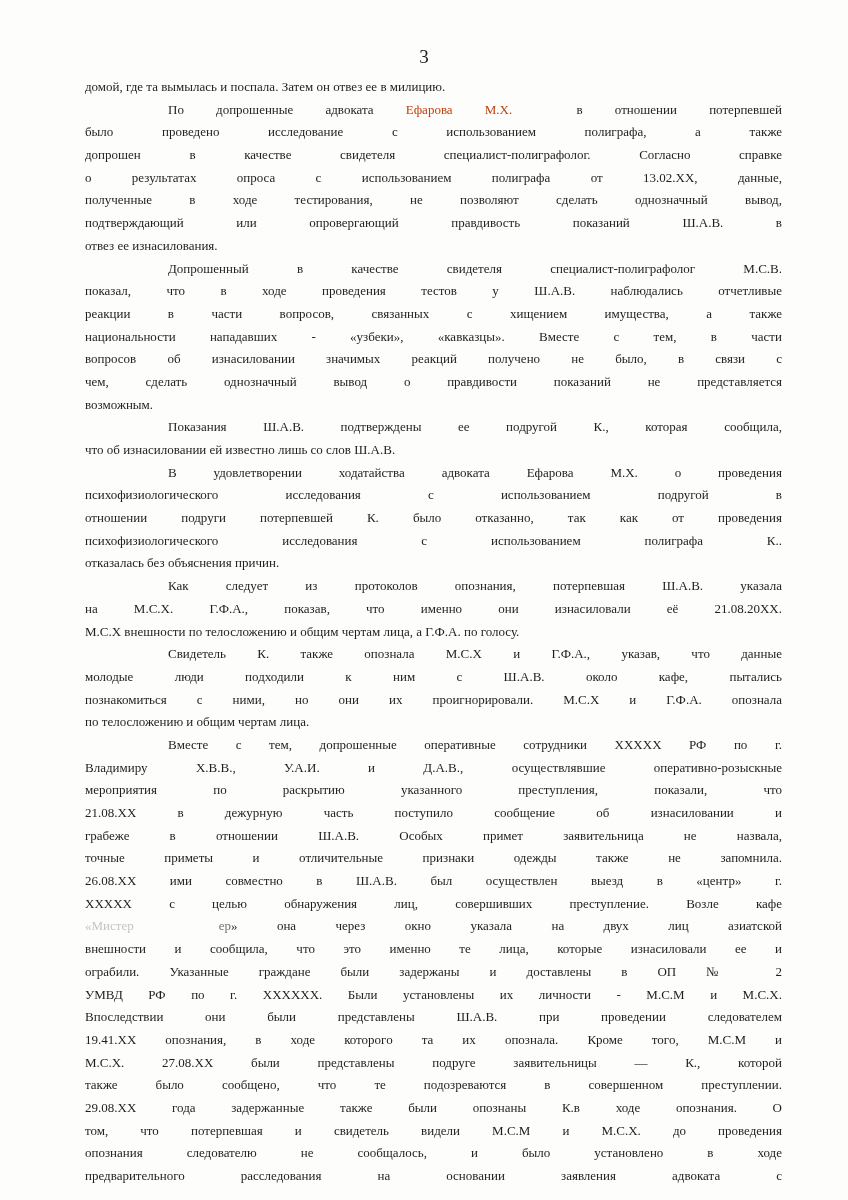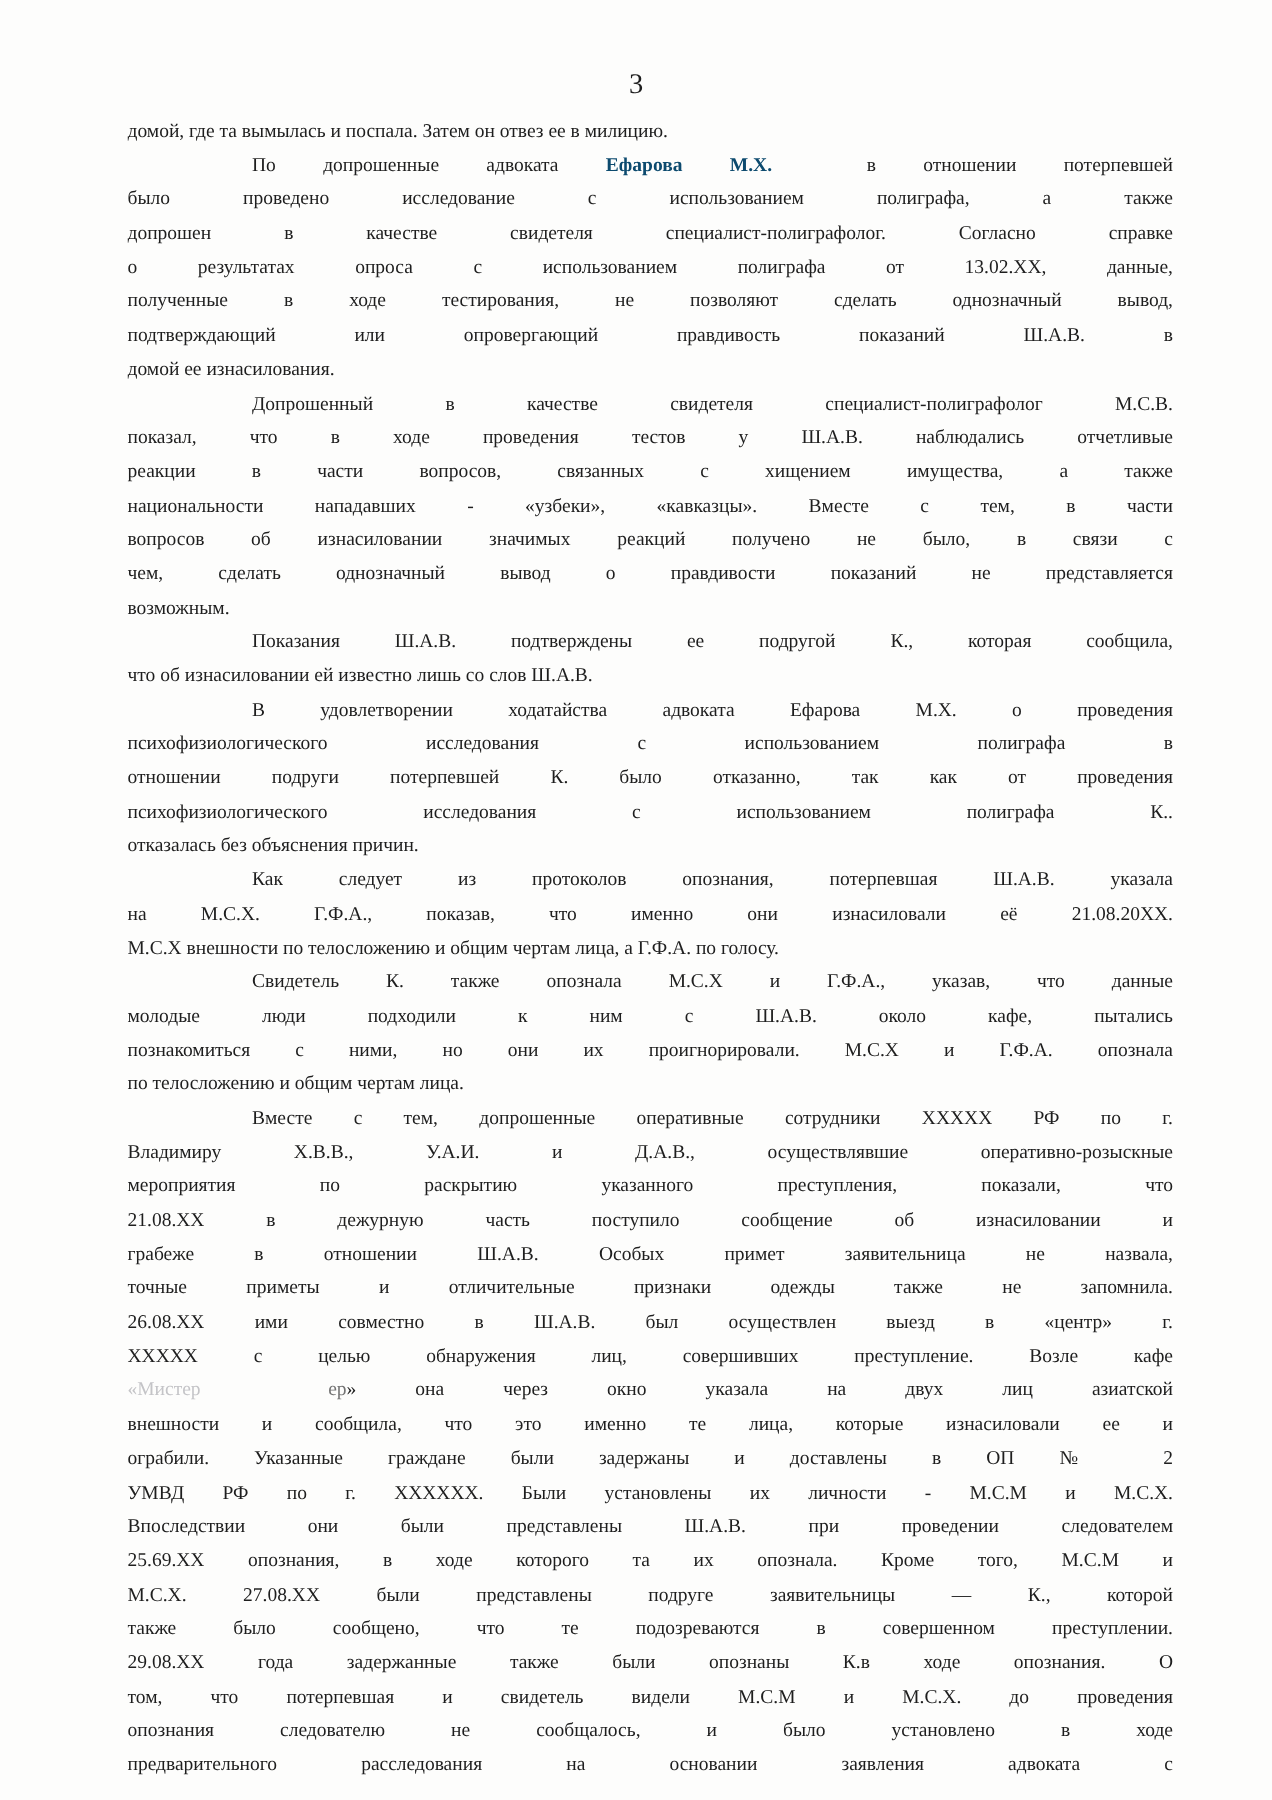--- a/index.html
+++ b/index.html
@@ -44,44 +44,44 @@
 </head>
 <body style="color: rgb(30, 30, 30); background: rgb(253, 253, 252);">
 
 <div class="page">
   <div class="page-number">3</div>
   <div class="doc">
       <div>
         <div class="line endline"><span>домой, где та вымылась и поспала. Затем он отвез ее в милицию.</span></div>
       </div>
       <div>
-        <div class="line indent"><span>По допрошенные адвоката </span><span class="faded" style="color: #0c4a6e; font-weight: bold;">Ефарова М.Х.</span><span>&nbsp; в отношении потерпевшей</span></div>
+        <div class="line indent"><span>По допрошенные адвоката </span><span class="faded" style="color: #c2410c;">Ефарова М.Х.</span><span>&nbsp; в отношении потерпевшей</span></div>
         <div class="line"><span>было проведено исследование с использованием полиграфа, а также</span></div>
         <div class="line"><span>допрошен в качестве свидетеля специалист-полиграфолог. Согласно справке</span></div>
         <div class="line"><span>о результатах опроса с использованием полиграфа от 13.02.ХХ, данные,</span></div>
         <div class="line"><span>полученные в ходе тестирования, не позволяют сделать однозначный вывод,</span></div>
         <div class="line"><span>подтверждающий или опровергающий правдивость показаний Ш.А.В. в</span></div>
-        <div class="line endline"><span>домой ее изнасилования.</span></div>
+        <div class="line endline"><span>отвез ее изнасилования.</span></div>
       </div>
       <div>
         <div class="line indent"><span>Допрошенный в качестве свидетеля специалист-полиграфолог М.С.В.</span></div>
         <div class="line"><span>показал, что в ходе проведения тестов у Ш.А.В. наблюдались отчетливые</span></div>
         <div class="line"><span>реакции в части вопросов, связанных с хищением имущества, а также</span></div>
         <div class="line"><span>национальности нападавших - «узбеки», «кавказцы». Вместе с тем, в части</span></div>
         <div class="line"><span>вопросов об изнасиловании значимых реакций получено не было, в связи с</span></div>
         <div class="line"><span>чем, сделать однозначный вывод о правдивости показаний не представляется</span></div>
         <div class="line endline"><span>возможным.</span></div>
       </div>
       <div>
         <div class="line indent"><span>Показания Ш.А.В. подтверждены ее подругой К., которая сообщила,</span></div>
         <div class="line endline"><span>что об изнасиловании ей известно лишь со слов Ш.А.В.</span></div>
       </div>
       <div>
         <div class="line indent"><span>В удовлетворении ходатайства адвоката Ефарова М.Х. о проведения</span></div>
-        <div class="line"><span>психофизиологического исследования с использованием полиграфа в</span></div>
+        <div class="line"><span>психофизиологического исследования с использованием подругой в</span></div>
         <div class="line"><span>отношении подруги потерпевшей К. было отказанно, так как от проведения</span></div>
         <div class="line"><span>психофизиологического исследования с использованием полиграфа К..</span></div>
         <div class="line endline"><span>отказалась без объяснения причин.</span></div>
       </div>
       <div>
         <div class="line indent"><span>Как следует из протоколов опознания, потерпевшая Ш.А.В. указала</span></div>
         <div class="line"><span>на М.С.Х. Г.Ф.А., показав, что именно они изнасиловали её 21.08.20ХХ.</span></div>
         <div class="line endline"><span>М.С.Х внешности по телосложению и общим чертам лица, а Г.Ф.А. по голосу.</span></div>
       </div>
       <div>
@@ -97,21 +97,21 @@
         <div class="line"><span>21.08.ХХ в дежурную часть поступило сообщение об изнасиловании и</span></div>
         <div class="line"><span>грабеже в отношении Ш.А.В. Особых примет заявительница не назвала,</span></div>
         <div class="line"><span>точные приметы и отличительные признаки одежды также не запомнила.</span></div>
         <div class="line"><span>26.08.ХХ ими совместно в Ш.А.В. был осуществлен выезд в «центр» г.</span></div>
         <div class="line"><span>ХХХХХ с целью обнаружения лиц, совершивших преступление. Возле кафе</span></div>
         <div class="line"><span class="faded" style="color: rgb(196, 196, 199);">«Мистер</span><span class="gap"></span><span class="faded" style="color: #737373;">ер</span><span>» она через окно указала на двух лиц азиатской</span></div>
         <div class="line"><span>внешности и сообщила, что это именно те лица, которые изнасиловали ее и</span></div>
         <div class="line"><span>ограбили. Указанные граждане были задержаны и доставлены в ОП № 2</span></div>
         <div class="line"><span>УМВД РФ по г. ХХХХХХ. Были установлены их личности - М.С.М и М.С.Х.</span></div>
         <div class="line"><span>Впоследствии они были представлены Ш.А.В. при проведении следователем</span></div>
-        <div class="line"><span>25.69.ХХ опознания, в ходе которого та их опознала. Кроме того, М.С.М и</span></div>
+        <div class="line"><span>19.41.ХХ опознания, в ходе которого та их опознала. Кроме того, М.С.М и</span></div>
         <div class="line"><span>М.С.Х. 27.08.ХХ были представлены подруге заявительницы — К., которой</span></div>
         <div class="line"><span>также было сообщено, что те подозреваются в совершенном преступлении.</span></div>
         <div class="line"><span>29.08.ХХ года задержанные также были опознаны К.в ходе опознания. О</span></div>
         <div class="line"><span>том, что потерпевшая и свидетель видели М.С.М и М.С.Х. до проведения</span></div>
         <div class="line"><span>опознания следователю не сообщалось, и было установлено в ходе</span></div>
         <div class="line"><span>предварительного расследования на основании заявления адвоката с</span></div>
       </div>
     </div>
 </div>
 

